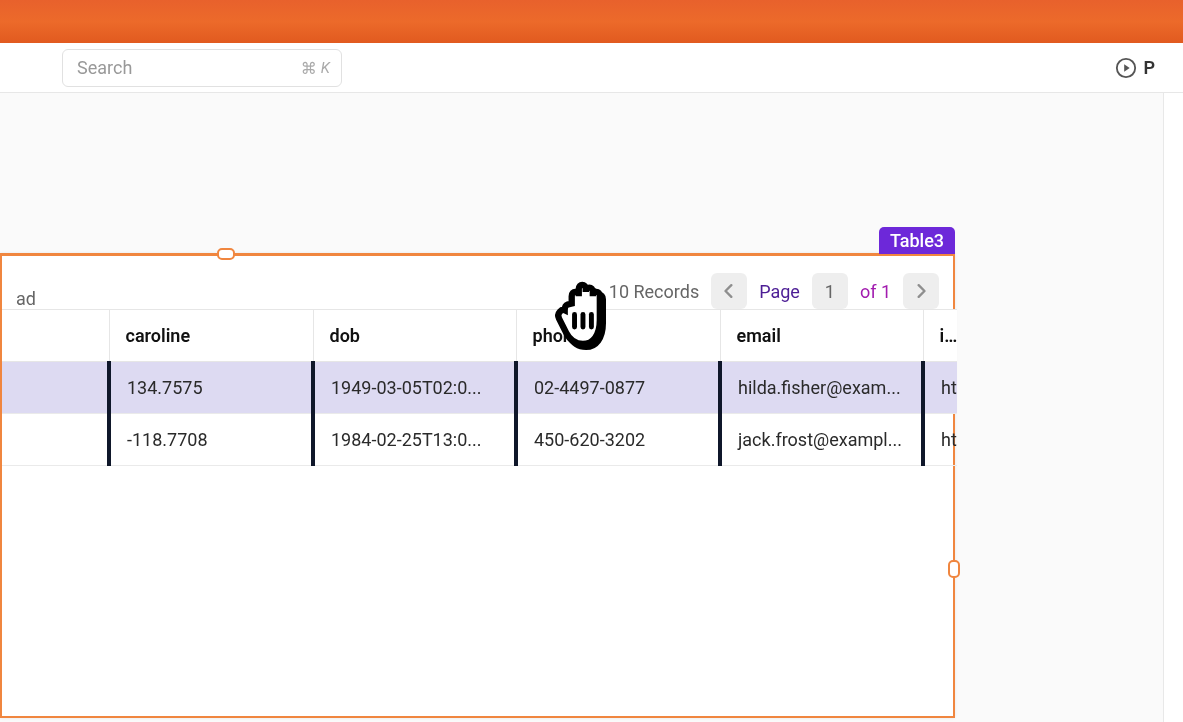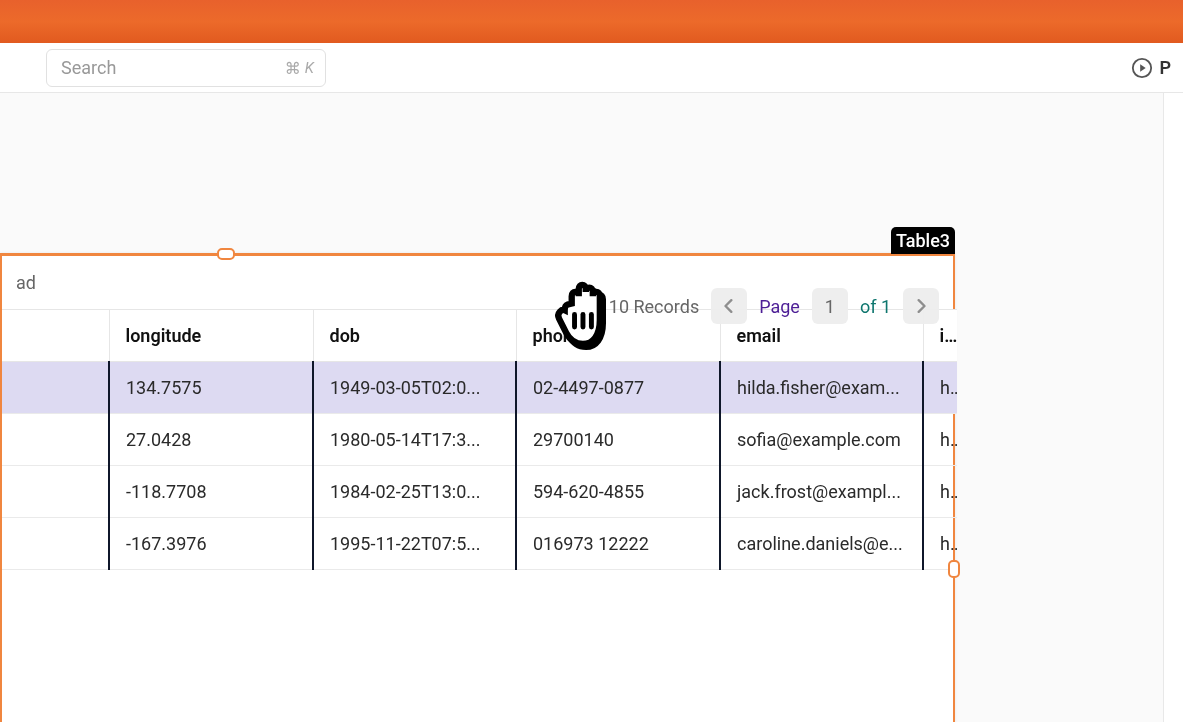--- a/index.html
+++ b/index.html
@@ -1,20 +1,20 @@
 <!DOCTYPE html>
 <html><head>
   <meta charset="utf-8">
   <style>
     * { margin: 0; padding: 0; box-sizing: border-box; font-family: -apple-system, BlinkMacSystemFont, "Segoe UI", Roboto, sans-serif; }
     body { background: #fafafa; color: #182026; overflow: hidden; }
 
     .orange-band { height: 43px; background: linear-gradient(180deg, #e8612c 0%, #ec6a2a 50%, #e15a1f 100%); }
 
-    .topbar { height: 50px; background: #fff; border-bottom: 1px solid #e7e7e7; display: flex; align-items: center; padding: 0 12px; justify-content: space-between; }
+    .topbar { height: 50px; background: #fff; border-bottom: 1px solid #e7e7e7; display: flex; align-items: center; padding: 0 28px; justify-content: space-between; }
 
     .search-wrap { position: relative; margin-left: 34px; }
     .search-input { width: 280px; height: 38px; border: 1px solid #e1e1e1; border-radius: 6px; padding: 0 70px 0 14px; font-size: 18px; color: #333; outline: none; background: #fff; }
     .search-input::placeholder { color: #999; }
     .kbd { position: absolute; right: 12px; top: 50%; transform: translateY(-50%); font-size: 15px; color: #aaa; font-style: italic; display: flex; align-items: center; gap: 4px; font-weight: 400; }
     .kbd .cmd { font-style: normal; font-size: 16px; }
 
     .top-right { display: flex; align-items: center; gap: 6px; color: #555; }
     .play-icon-btn { color: #555; display: flex; align-items: center; }
     .top-right-label { font-size: 18px; font-weight: 600; color: #333; white-space: nowrap; overflow: hidden; }
@@ -22,35 +22,35 @@
     .canvas { position: relative; height: calc(100vh - 93px); background: #fafafa; }
 
     .right-panel { position: absolute; right: 0; top: 0; width: 20px; height: 100%; border-left: 1px solid #e8e8e8; background: #fff; }
 
     .table-container { position: absolute; left: 0; top: 160px; width: 955px; border: 2px solid #f0863f; background: #fff; box-shadow: 0 0 3px rgba(0,0,0,0.08); padding-bottom: 250px; }
 
     .top-edge-line { position: absolute; left: 0; right: 0; top: -1px; border-top: 2px solid #f0863f; }
     .top-handle { position: absolute; top: -7px; left: 215px; width: 18px; height: 12px; border: 2px solid #f0863f; border-radius: 5px; background: #fff; }
     .right-handle { position: absolute; right: -7px; top: 305px; width: 12px; height: 18px; border: 2px solid #f0863f; border-radius: 5px; background: #fff; }
 
-    .table-tab { position: absolute; right: -2px; top: -28px; background: #000000; color: #fff; font-size: 18px; font-weight: 500; padding: 3px 5px; border-radius: 5px 5px 0 0; }
+    .table-tab { position: absolute; right: -2px; top: -28px; background: #6d28d9; color: #fff; font-size: 18px; font-weight: 500; padding: 3px 11px; border-radius: 5px 5px 0 0; }
 
-    .table-toolbar { height: 54px; display: flex; align-items: center; padding: 0 14px; font-size: 18px; color: #5a5a5a; justify-content: space-between; }
+    .table-toolbar { height: 54px; display: flex; align-items: flex-end; padding: 0 14px; font-size: 18px; color: #5a5a5a; justify-content: space-between; }
     .tb-left { color: #666; }
     .tb-right { display: flex; align-items: center; gap: 12px; margin-left: auto; margin-top: 48px; }
     .records-label { color: #666; }
     .nav-btn { width: 36px; height: 36px; border-radius: 6px; display: flex; align-items: center; justify-content: center; background: #eee; color: #888; border: none; font-size: 20px; cursor: pointer; }
     .nav-btn.disabled { opacity: .95; cursor: default; }
     .page-label { color: #4c1d95; }
     .page-box { width: 36px; height: 36px; border-radius: 6px; background: #eee; display: flex; align-items: center; justify-content: center; color: #666; font-size: 18px; }
-    .of-label { color: #0f766e; }
+    .of-label { color: #a21caf; }
 
     table.data { width: 100%; border-collapse: collapse; table-layout: fixed; }
     table.data th { text-align: left; font-weight: 600; font-size: 18px; color: #111; padding: 15px 16px 15px 16px; border-top: 1px solid #e6e6e6; border-bottom: 1px solid #e6e6e6; border-right: 1px solid #e6e6e6; background: #fff; white-space: nowrap; overflow: hidden; text-overflow: ellipsis; }
-    table.data td { font-size: 18px; color: #2a2a2a; padding: 15px 16px; border-bottom: 1px solid #eaeaea; border-right: 2px solid #0f172a; white-space: nowrap; overflow: hidden; text-overflow: ellipsis; }
+    table.data td { font-size: 18px; color: #2a2a2a; padding: 15px 16px; border-bottom: 1px solid #eaeaea; border-right: 4px solid #0f172a; white-space: nowrap; overflow: hidden; text-overflow: ellipsis; }
     table.data th:last-child, table.data td:last-child { border-right: none; }
     tr.selected td { background: #dddaf2; }
 
     .col-spacer { width: 107px; }
     .col-long { width: 204px; }
     .col-dob { width: 203px; }
     .col-phone { width: 204px; }
     .col-email { width: 203px; }
     .col-im { width: 34px; }
 
@@ -117,58 +117,42 @@
         <col class="col-spacer">
           <col class="col-long">
           <col class="col-dob">
           <col class="col-phone">
           <col class="col-email">
           <col class="col-im">
       </colgroup>
       <thead>
         <tr>
           <th></th>
-          <th>longitude</th>
+          <th>caroline</th>
           <th>dob</th>
           <th>phone</th>
           <th>email</th>
           <th>im</th>
         </tr>
       </thead>
       <tbody>
           <tr class="selected">
             <td></td>
             <td>134.7575</td>
             <td>1949-03-05T02:0...</td>
             <td>02-4497-0877</td>
             <td>hilda.fisher@exam...</td>
             <td>ht</td>
           </tr>
           <tr>
             <td></td>
-            <td>27.0428</td>
-            <td>1980-05-14T17:3...</td>
-            <td>29700140</td>
-            <td>sofia@example.com</td>
-            <td>ht</td>
-          </tr>
-          <tr>
-            <td></td>
             <td>-118.7708</td>
             <td>1984-02-25T13:0...</td>
-            <td>594-620-4855</td>
+            <td>450-620-3202</td>
             <td>jack.frost@exampl...</td>
-            <td>ht</td>
-          </tr>
-          <tr>
-            <td></td>
-            <td>-167.3976</td>
-            <td>1995-11-22T07:5...</td>
-            <td>016973 12222</td>
-            <td>caroline.daniels@e...</td>
             <td>ht</td>
           </tr>
         </tbody>
     </table>
 
   </div>
 
   <div class="grab-cursor">
     <svg viewBox="0 0 64 64">
       <path class="fill" d="M14 30 C14 25 18 25 19 27 L19 20 C19 16 24 16 24 20 L24 15 C24 11 29 11 29 15 L29 17 C29 13 34 13 34 17 L34 20 C34 16 39 16 39 20 L39 37 C39 48 34 54 27 54 C21 54 17 50 15 46 L10 36 C8 32 12 29 14 30 Z"></path>

